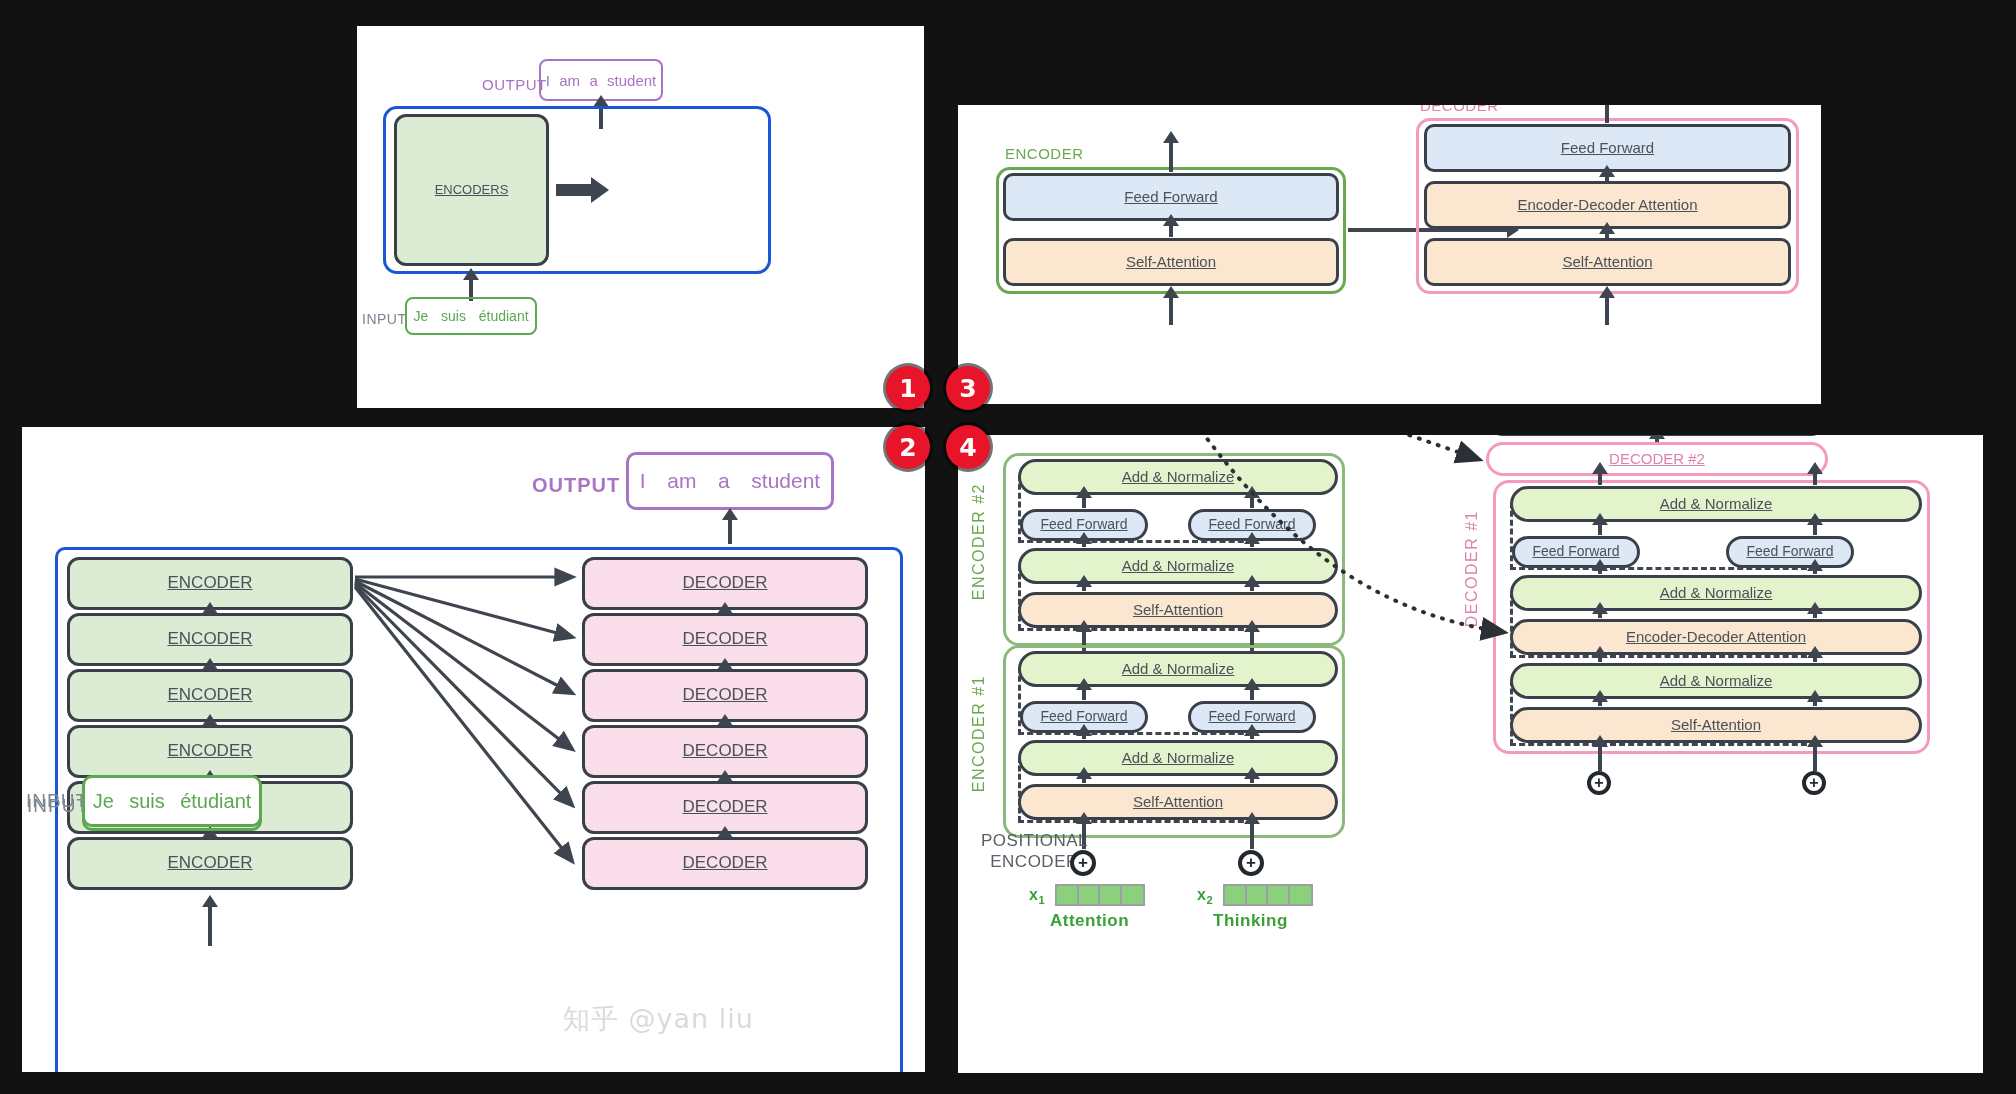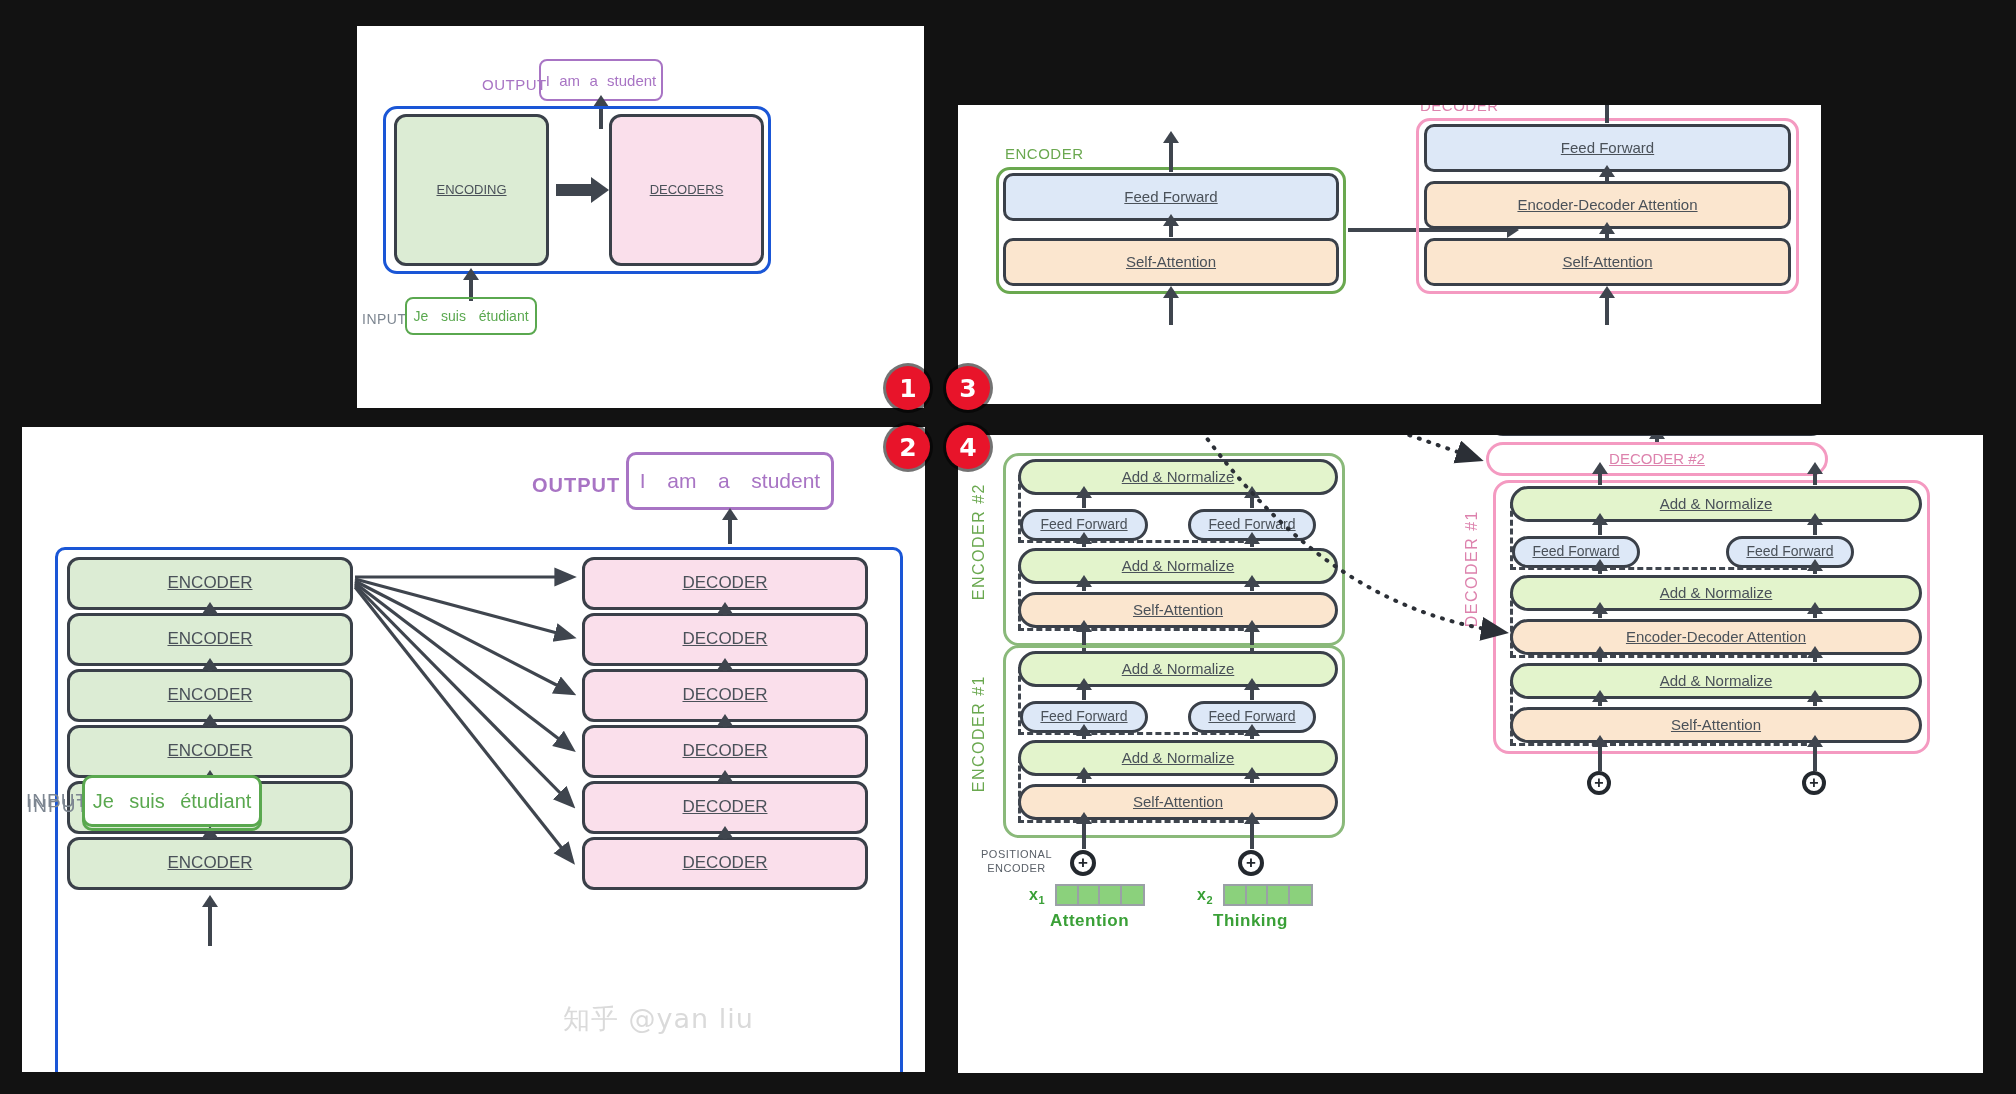--- a/index.html
+++ b/index.html
@@ -90,29 +90,26 @@
       <span style="color:#a874c4;font-size:15px;">I</span>
       <span style="color:#a874c4;font-size:15px;">am</span>
       <span style="color:#a874c4;font-size:15px;">a</span>
       <span style="color:#a874c4;font-size:15px;">student</span>
     </div>
     <div class="arr-up" style="left:242px; top:80px; height:23px;"></div>
 
     <div style="position:absolute;left:26px;top:80px;width:388px;height:168px;border:3px solid #1a56d6;border-radius:14px;"></div>
 
     <div class="box green" style="left:37px; top:88px; width:155px; height:152px; border-radius:12px; font-size:13px;">
-      <span>ENCODING</span>
+      <span>ENCODERS</span>
     </div>
 
     <div style="position:absolute;left:199px;top:158px;width:38px;height:12px;background:#3f454e;"></div>
     <div style="position:absolute;left:234px;top:151px;width:0;height:0;border-top:13px solid transparent;border-bottom:13px solid transparent;border-left:18px solid #3f454e;"></div>
 
-    <div class="box pink" style="left:252px; top:88px; width:155px; height:152px; border-radius:12px; font-size:13px;">
-      <span>DECODERS</span>
-    </div>
 
     <div class="arr-up" style="left:112px; top:253px; height:22px;"></div>
     <div class="label lbl-green" style="left:5px; top:285px; font-size:14px; color:#7d8691;">INPUT</div>
     <div class="sent" style="left:48px; top:271px; width:132px; height:38px; border-color:#5aa84f; border-radius:8px; border-width:2px;">
       <span style="color:#5aa84f;font-size:14px;">Je</span>
       <span style="color:#5aa84f;font-size:14px;">suis</span>
       <span style="color:#5aa84f;font-size:14px;">étudiant</span>
     </div>
   </div>
 
@@ -307,21 +304,21 @@
     <div class="arr-up" style="left:292px; top:300px; height:4px;"></div>
     <div class="arr-up" style="left:124px; top:343px; height:5px;"></div>
     <div class="arr-up" style="left:292px; top:343px; height:5px;"></div>
     <div class="arr-up" style="left:124px; top:388px; height:26px;"></div>
     <div class="arr-up" style="left:292px; top:388px; height:26px;"></div>
     <div class="dashed" style="left:60px; top:232px; width:2px; height:68px; border-left:3px dashed #3f454e; border-top:none;border-right:none;border-bottom:none;"></div>
     <div class="dashed" style="left:60px; top:297px; width:235px; height:2px; border-top:3px dashed #3f454e; border-left:none;border-right:none;border-bottom:none;"></div>
     <div class="dashed" style="left:60px; top:322px; width:2px; height:65px; border-left:3px dashed #3f454e; border-top:none;border-right:none;border-bottom:none;"></div>
     <div class="dashed" style="left:60px; top:385px; width:235px; height:2px; border-top:3px dashed #3f454e; border-left:none;border-right:none;border-bottom:none;"></div>
 
-    <div class="label" style="left:23px; top:413px; font-size:11px; line-height:1.25; color:#5a6068; letter-spacing:.5px; text-align:center;">
+    <div class="label" style="left:23px; top:395px; font-size:17px; line-height:1.25; color:#5a6068; letter-spacing:.5px; text-align:center;">
       <span>POSITIONAL</span><br>
       <span>ENCODER</span>
     </div>
     <div class="plus" style="left:112px; top:415px; width:26px; height:26px; font-size:17px;">
       <span>+</span>
     </div>
     <div class="plus" style="left:280px; top:415px; width:26px; height:26px; font-size:17px;">
       <span>+</span>
     </div>
 

